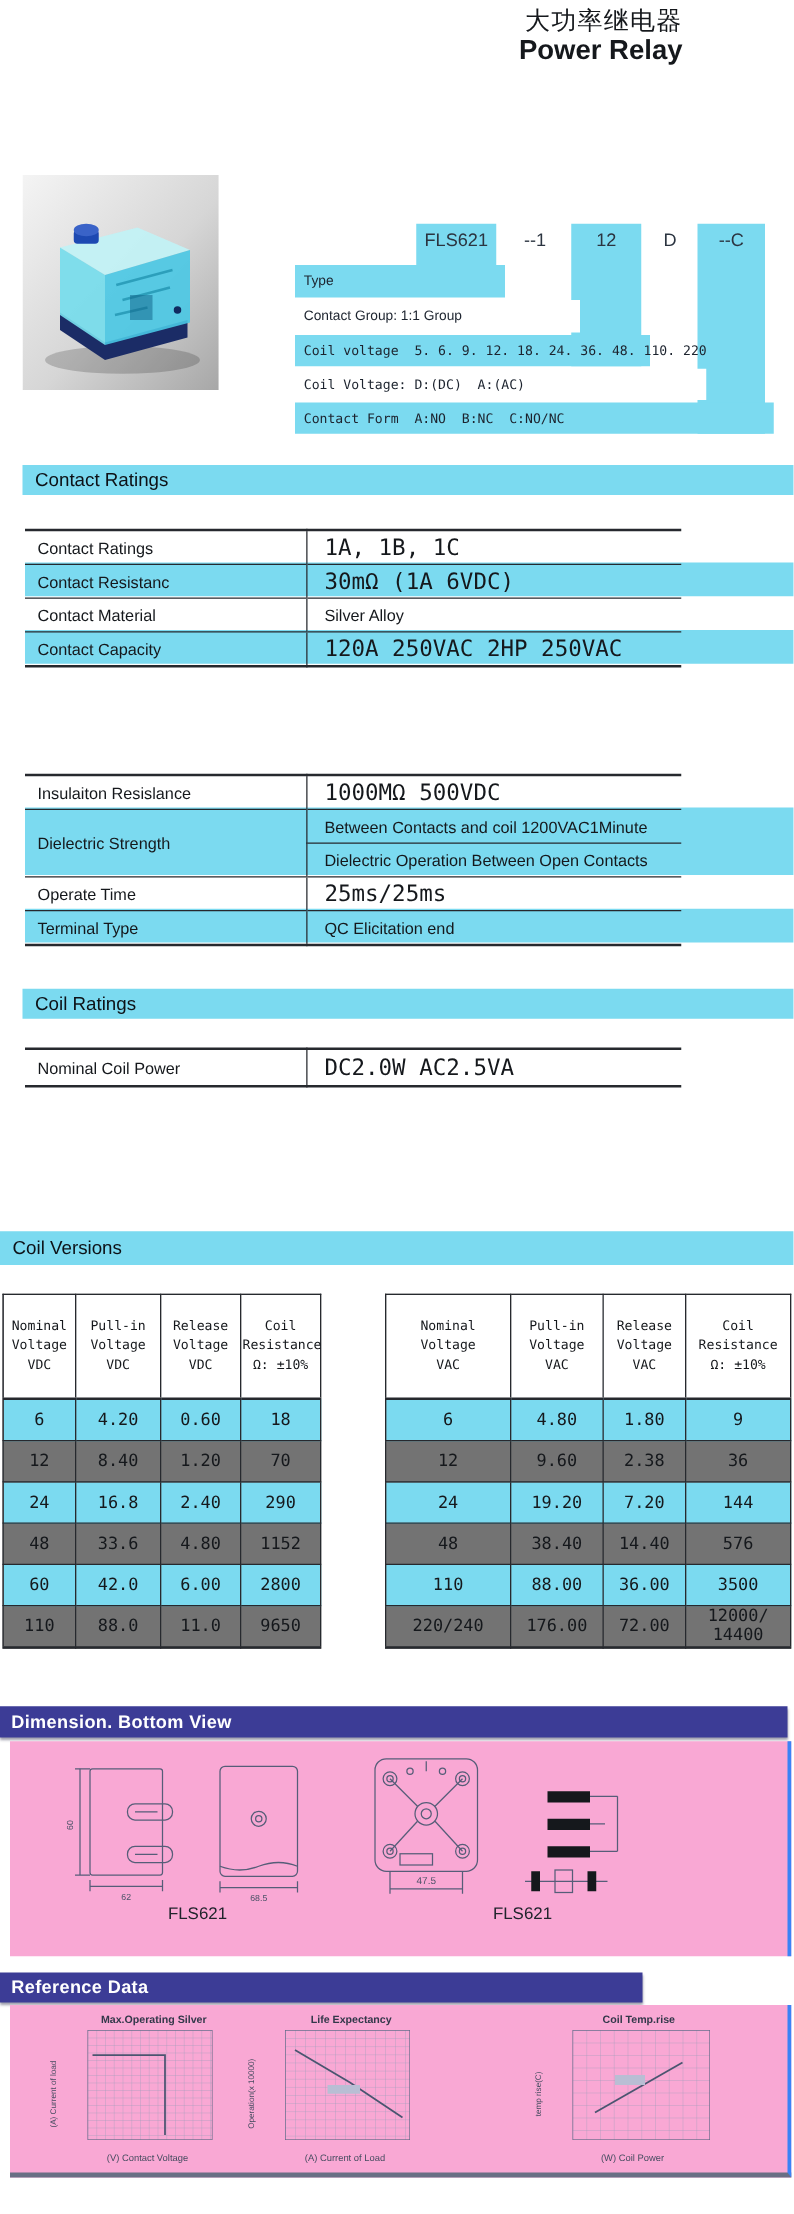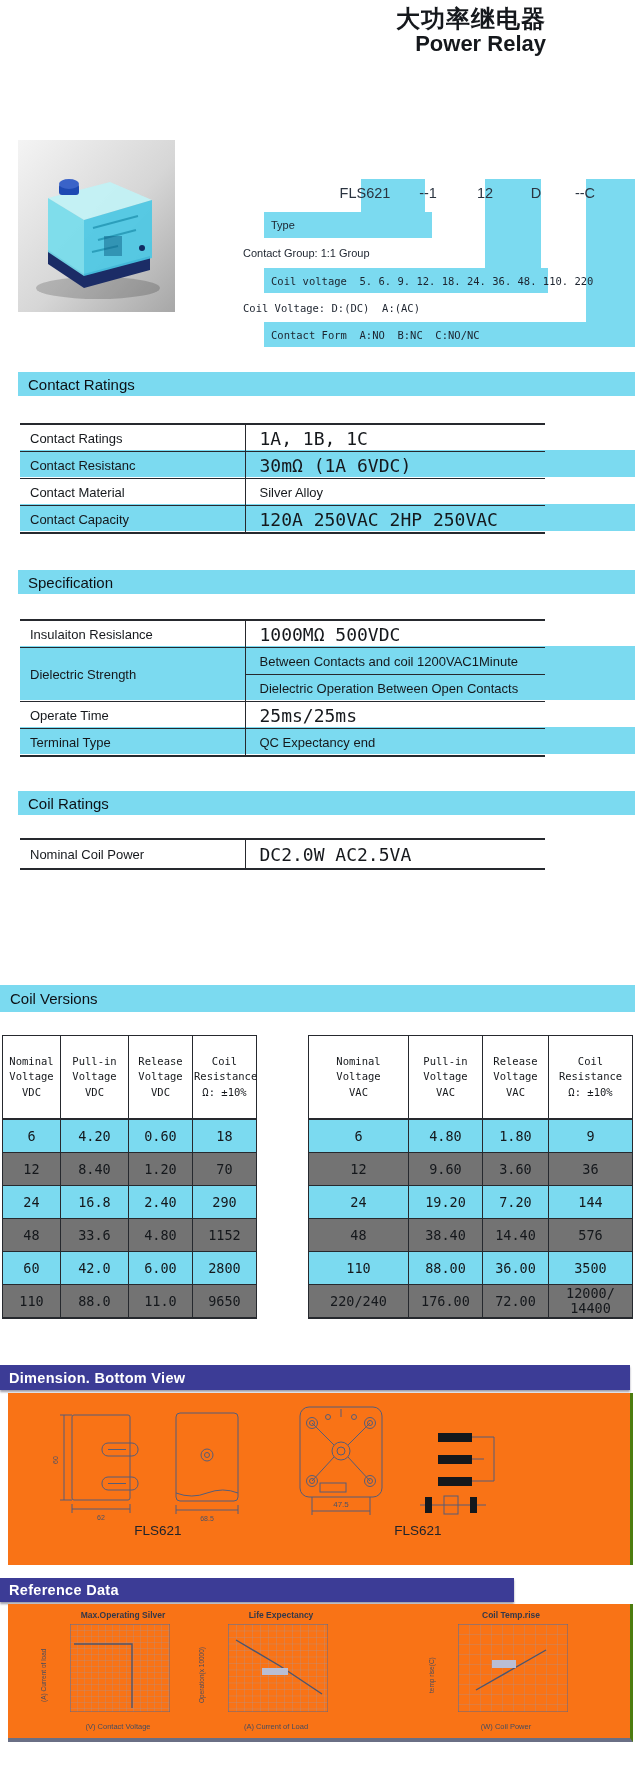--- a/index.html
+++ b/index.html
@@ -1,26 +1,26 @@
 <!DOCTYPE html>
 <html><head>
 <meta charset="utf-8">
 <style>
   html,body{margin:0;padding:0;background:#fff;}
   .page{position:relative;width:635px;height:1771px;background:#fff;overflow:hidden;
         font-family:"Liberation Sans",sans-serif;color:#15181c;}
 
   
   .abs{position:absolute;}
-  .cyan{background:#7bdaf0;margin-left:28px;}
+  .cyan{background:#7bdaf0;}
   .mono{font-family:"DejaVu Sans Mono",monospace;}
 
   
   .title-block{position:absolute;left:0;top:6px;width:546px;text-align:right;line-height:1.1;}
-  .title-cn{font-size:24px;font-weight:bold;letter-spacing:1px;}
+  .title-cn{font-size:20px;font-weight:normal;letter-spacing:1px;}
   .title-en{font-size:22px;font-weight:bold;}
 
   
   .sec-bar{position:absolute;background:#7bdaf0;display:flex;align-items:center;}
   .sec-bar .t{font-size:15px;color:#0d1116;padding-left:10px;}
   .sec-bar .t.mono{font-size:13.5px;font-weight:bold;letter-spacing:1px;}
 
   
   .photo{position:absolute;left:18px;top:140px;width:157px;height:172px;}
 
@@ -49,21 +49,21 @@
          background:#fff;vertical-align:middle;}
   .cv td{font-family:"DejaVu Sans Mono",monospace;font-size:13.5px;height:30px;
          white-space:pre-line;line-height:1.1;}
   .cv tr.c td{background:#7bdaf0;}
   .cv{border:1px solid #26292e;border-bottom:2px solid #26292e;}
 
   
   .dark-bar{position:absolute;background:#3c3c96;display:flex;align-items:center;
             box-shadow:0 2px 2px rgba(40,40,70,.45);}
   .dark-bar .t{color:#fff;font-size:14.5px;font-weight:bold;padding-left:9px;letter-spacing:.3px;}
-  .panel{position:absolute;background:#f97316;border-right:3px solid #4d7c0f;}
+  .panel{position:absolute;background:#f9a8d4;border-right:3px solid #3b82f6;}
 
   .model-lbl{position:absolute;font-size:13.5px;color:#20242c;text-align:center;}
 
   
   .chart{position:absolute;width:195px;height:125px;}
   .chart-title{position:absolute;left:25px;top:0;width:160px;text-align:center;
                font-size:8.5px;color:#33384a;font-weight:bold;}
   .chart-ylabel{position:absolute;left:22px;top:22px;height:86px;display:flex;align-items:center;
                 justify-content:center;writing-mode:vertical-rl;transform:rotate(180deg);
                 font-size:6.5px;color:#464c60;}
@@ -145,23 +145,20 @@
       <td class="lbl">Contact Material</td>
       <td class="val">Silver Alloy</td>
     </tr>
     <tr>
       <td class="lbl">Contact Capacity</td>
       <td class="val mono">120A 250VAC 2HP 250VAC</td>
     </tr>
   </tbody>
     </table>
 
-  <div class="sec-bar" style="left:18px;top:570px;width:617px;height:24px;">
-    <span class="t">Specification</span>
-  </div>
   <div class="band" style="top:646px;height:54px;"></div>
   <div class="band" style="top:727px;height:27px;"></div>
   <table class="tbl" style="left:20px;top:619px;width:525px;">
     <colgroup>
         <col style="width:225px">
         <col style="width:300px">
       </colgroup>
     <tbody>
         <tr class="first">
       <td class="lbl">Insulaiton Resislance</td>
@@ -173,21 +170,21 @@
     </tr>
     <tr>
       <td class="val">Dielectric Operation Between Open Contacts</td>
     </tr>
     <tr>
       <td class="lbl">Operate Time</td>
       <td class="val mono">25ms/25ms</td>
     </tr>
     <tr>
       <td class="lbl">Terminal Type</td>
-      <td class="val">QC Expectancy end</td>
+      <td class="val">QC Elicitation end</td>
     </tr>
   </tbody>
     </table>
 
   <div class="sec-bar" style="left:18px;top:791px;width:617px;height:24px;">
     <span class="t">Coil Ratings</span>
   </div>
   <table class="tbl" style="left:20px;top:838px;width:525px;">
     <colgroup>
         <col style="width:225px">
@@ -290,21 +287,21 @@
     </tr>
     <tr class="c">
       <td>6</td>
       <td>4.80</td>
       <td>1.80</td>
       <td>9</td>
     </tr>
     <tr>
       <td>12</td>
       <td>9.60</td>
-      <td>3.60</td>
+      <td>2.38</td>
       <td>36</td>
     </tr>
     <tr class="c">
       <td>24</td>
       <td>19.20</td>
       <td>7.20</td>
       <td>144</td>
     </tr>
     <tr>
       <td>48</td>

